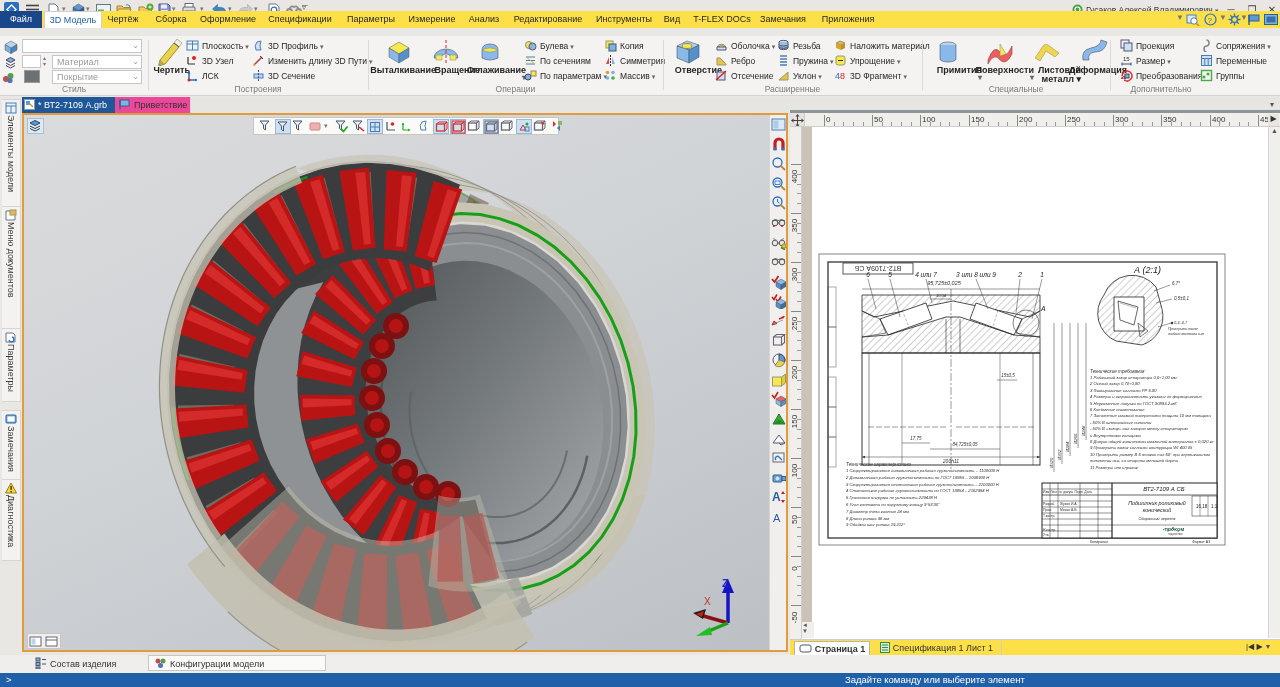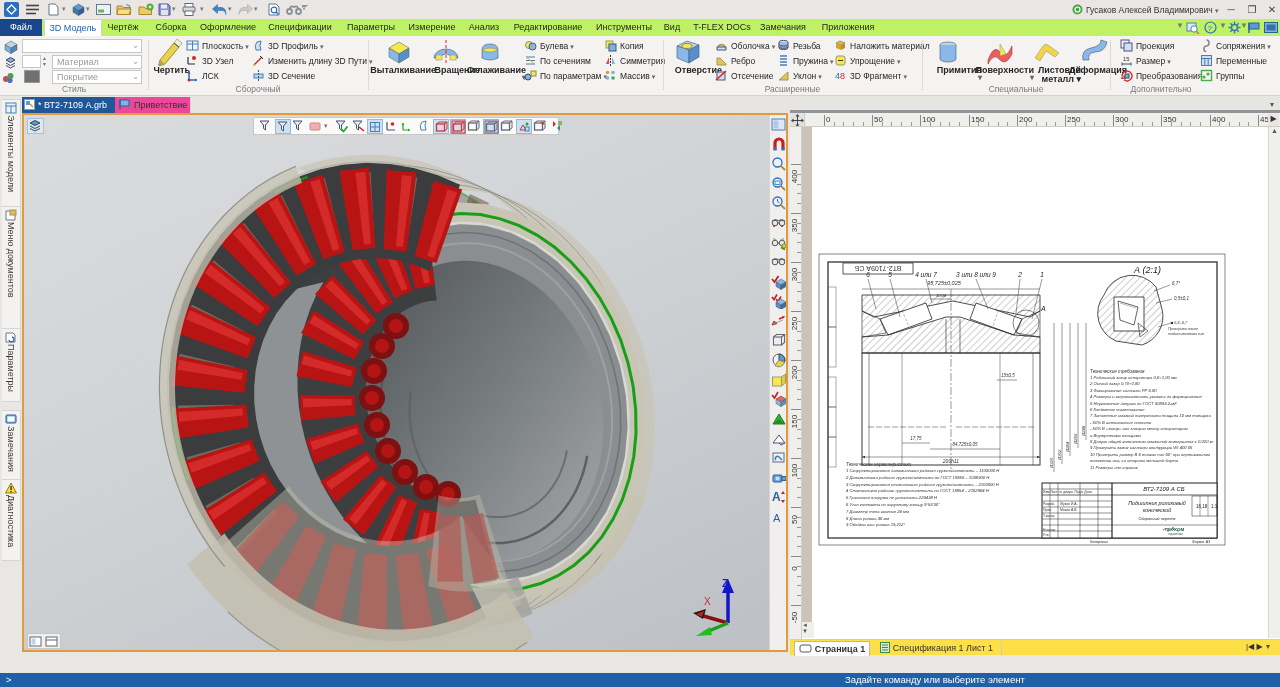--- a/index.html
+++ b/index.html
@@ -1,21 +1,21 @@
 <!DOCTYPE html>
 <html><head><meta charset="utf-8"><style>
 * { margin:0; padding:0; box-sizing:border-box; }
 html,body { width:1280px; height:687px; overflow:hidden; font-family:"Liberation Sans", sans-serif; }
 #app { position:absolute; left:0; top:0; width:1280px; height:687px; background:#e9e7e4; }
 .abs { position:absolute; }
 #titlebar { position:absolute; left:0; top:0; width:1280px; height:19px; background:#e9e6e3; }
 #title-text { position:absolute; left:392px; top:5px; color:#3a3a3a; font-size:8px; }
 #user { position:absolute; left:1086px; top:5px; font-size:8.5px; color:#333; }
 .winbtn { position:absolute; top:2px; width:18px; height:15px; text-align:center; font-size:10px; color:#444; line-height:15px; }
-#tabrow { position:absolute; left:0; top:19px; width:1280px; height:17px; background:#bef264; }
+#tabrow { position:absolute; left:0; top:11px; width:1280px; height:17px; background:#fde047; }
 .rtab { position:absolute; top:0; height:17px; line-height:17px; font-size:9px; color:#262626; text-align:center; white-space:nowrap; }
 #tab-file { background:#19478a; color:#fff; }
 #tab-active { background:#fff; border:1px solid #d2cfcc; border-bottom:none; color:#1e5dab; }
 #ribbon { position:absolute; left:0; top:36px; width:1280px; height:60px; background:#f5f3f1; border-bottom:1px solid #d5d2cf; }
 .gsep { position:absolute; top:4px; height:50px; width:1px; background:#ddd9d5; }
 .glabel { position:absolute; top:48px; height:12px; font-size:8.5px; color:#7a7a7a; text-align:center; }
 .rbig { position:absolute; top:1px; text-align:right; font-size:9px; color:#262626;font-weight:bold; }
 .rbig svg { display:block; margin:1px auto 0; }
 .rsmall { position:absolute; height:15px; line-height:15px; font-size:8.5px; color:#262626; white-space:nowrap; }
 .rsmall svg { vertical-align:-3px; margin-right:3px; }
@@ -227,21 +227,21 @@
         </svg>3D Профиль<span class="drop">▾</span></div>
 <div class="rsmall" style="left:252px;top:18px"><svg width="13" height="13" viewBox="0 0 13 13">
           <path d="M2,11 L10,3" stroke="#b33" stroke-width="1.4"></path>
           <path d="M8,2 l3,3" stroke="#333"></path>
           <path d="M1,12 l3,-1 -2,-2 z" fill="#e0a030"></path>
         </svg>Изменить длину 3D Пути<span class="drop">▾</span></div>
 <div class="rsmall" style="left:252px;top:33px"><svg width="13" height="13" viewBox="0 0 13 13">
           <rect x="2" y="5" width="9" height="4" fill="#bcd4ea" stroke="#4a7fb5"></rect>
           <line x1="6.5" y1="1" x2="6.5" y2="12" stroke="#2255aa" stroke-dasharray="2,1"></line>
         </svg>3D Сечение</div>
-<div class="glabel" style="left:148px;width:220px">Сборочный</div>
+<div class="glabel" style="left:148px;width:220px">Построения</div>
 <div class="gsep" style="left:368px"></div>
 <div class="rbig" style="left:368px;width:68px">
         <svg width="32" height="28" viewBox="0 0 32 28">
           <g transform="translate(3,4)">
             <polygon points="10.0,0 20,6.0 10.0,12.0 0,6.0" fill="#f5e94f" stroke="#555" stroke-width="0.5"></polygon>
             <polygon points="0,6.0 10.0,12.0 10.0,21.0 0,15.0" fill="#8ab8e8" stroke="#555" stroke-width="0.5"></polygon>
             <polygon points="20,6.0 10.0,12.0 10.0,21.0 20,15.0" fill="#5590cc" stroke="#555" stroke-width="0.5"></polygon>
           </g>
         </svg>
         <div style="line-height:9px;font-size:9px">Выталкивание</div>
@@ -282,20 +282,21 @@
           <path d="M2,10 L5,3 L5,10 Z" fill="#d44"></path>
           <path d="M11,10 L8,3 L8,10 Z" fill="#7ab3e0"></path>
           <line x1="6.5" y1="1" x2="6.5" y2="12" stroke="#333" stroke-dasharray="2,1"></line>
         </svg>Симметрия</div>
 <div class="rsmall" style="left:604px;top:33px"><svg width="13" height="13" viewBox="0 0 13 13">
           <circle cx="3.5" cy="3.5" r="1.8" fill="#e0a030"></circle>
           <circle cx="9" cy="3.5" r="1.8" fill="#7ab3e0"></circle>
           <circle cx="3.5" cy="9" r="1.8" fill="#7ab3e0"></circle>
           <circle cx="9" cy="9" r="1.8" fill="#4aaa4a"></circle>
         </svg>Массив<span class="drop">▾</span></div>
+<div class="glabel" style="left:368px;width:295px">Операции</div>
 <div class="gsep" style="left:663px"></div>
 <div class="rbig" style="left:654px;width:68px">
         <svg width="32" height="28" viewBox="0 0 32 28">
           <path d="M5,8 l10,-5 12,4 -10,5 z" fill="#bcd4ea" stroke="#456" stroke-width="0.6"></path>
           <path d="M5,8 v12 l12,5 v-13 z" fill="#8ab8e8" stroke="#456" stroke-width="0.6"></path>
           <path d="M27,7 v12 l-10,6 v-13 z" fill="#5590cc" stroke="#456" stroke-width="0.6"></path>
           <ellipse cx="15" cy="8" rx="5" ry="2.5" fill="#f5e94f" stroke="#886"></ellipse>
         </svg>
         <div style="line-height:9px;font-size:9px">Отверстие</div>
       </div>
@@ -1107,16 +1108,31 @@
       <div class="abs" style="left:82px;top:1px;width:130px;height:15px;text-align:center;line-height:14px;border-right:1px solid #d0cdc9"><svg style="vertical-align:-2px;margin-right:3px" width="10" height="11">
             <rect x="0.5" y="0.5" width="9" height="10" fill="#d8ecd8" stroke="#3a8a4a"></rect>
             <line x1="2" y1="3" x2="8" y2="3" stroke="#3a8a4a"></line>
             <line x1="2" y1="5.5" x2="8" y2="5.5" stroke="#3a8a4a"></line>
             <line x1="2" y1="8" x2="8" y2="8" stroke="#3a8a4a"></line>
           </svg>Спецификация 1 Лист 1</div>
       <div class="abs" style="left:1248px;top:0px"></div>
       <div class="abs" style="left:456px;top:2px;font-size:8px;color:#333">|◀ ▶<span style="font-size:7px;color:#555"> ▼</span></div>
     </div>
   </div>
+  <div id="bottombar">
+    <div class="abs" style="left:35px;top:2px"><svg style="vertical-align:-2px;margin-right:3px" width="12" height="12">
+          <rect x="1" y="1" width="4" height="3" fill="#7ab3e0" stroke="#456"></rect>
+          <rect x="1" y="5.5" width="4" height="3" fill="#7ab3e0" stroke="#456"></rect>
+          <rect x="1" y="10" width="4" height="2" fill="#7ab3e0" stroke="#456"></rect>
+          <line x1="7" y1="2.5" x2="11" y2="2.5" stroke="#456"></line>
+          <line x1="7" y1="7" x2="11" y2="7" stroke="#456"></line>
+        </svg>Состав изделия</div>
+    <div class="abs" style="left:148px;top:0px;width:178px;height:16px;border:1px solid #c8c5c2;background:#fafaf8"></div>
+      <div class="abs" style="left:154px;top:2px"><svg style="vertical-align:-2px;margin-right:3px" width="13" height="12">
+          <circle cx="4" cy="4" r="2.5" fill="#c05050"></circle>
+          <circle cx="9" cy="4" r="2.5" fill="#50a050"></circle>
+          <circle cx="6.5" cy="8.5" r="2.5" fill="#5070c0"></circle>
+        </svg>Конфигурации модели</div>
+  </div>
   <div id="statusbar">
       <span style="position:absolute;left:6px">&gt;</span>
       <span style="position:absolute;left:845px">Задайте команду или выберите элемент</span>
     </div>
 </div>
 </body></html>

